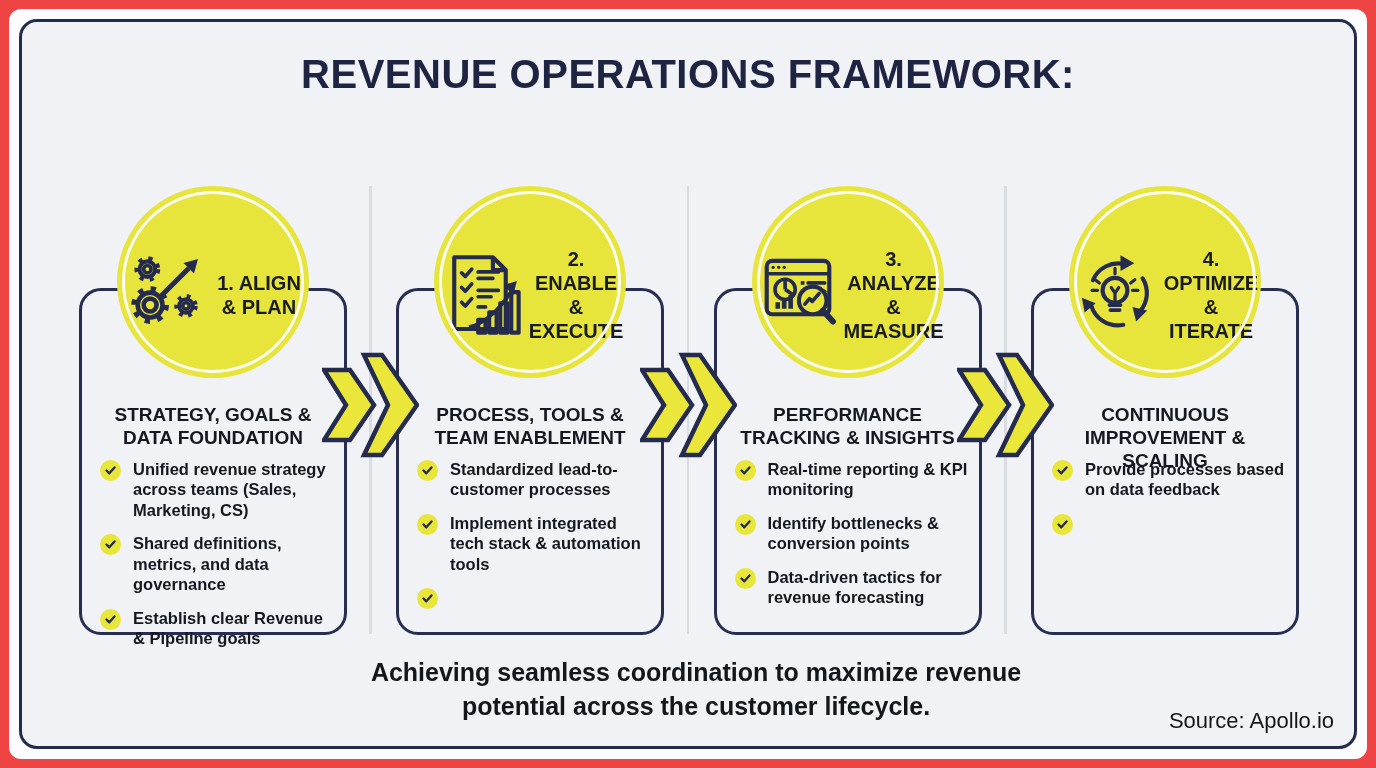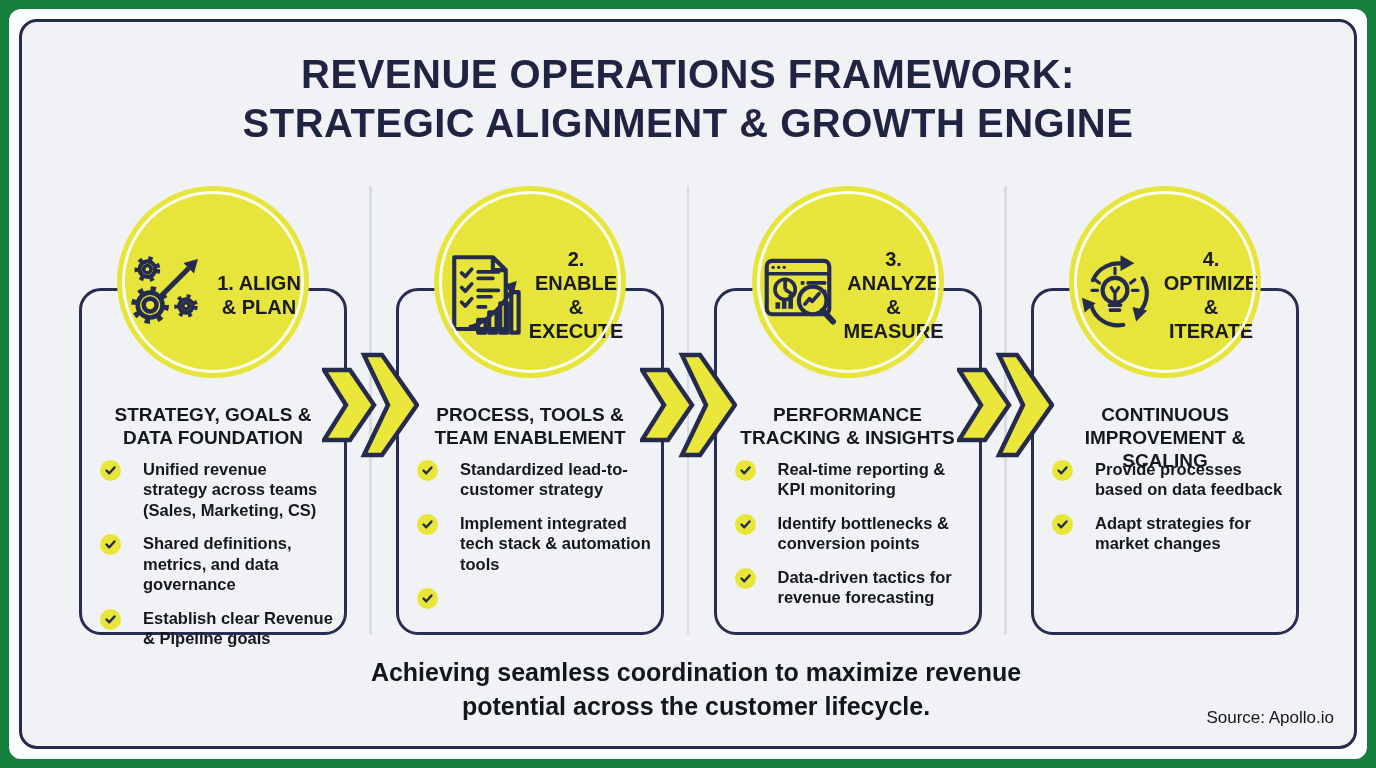--- a/index.html
+++ b/index.html
@@ -1,59 +1,58 @@
 <!DOCTYPE html>
 <html><head>
 <meta charset="utf-8">
 <style>
   html,body{margin:0;padding:0;background:#232a4d;}
   *{box-sizing:border-box;}
-  .frame{position:relative;width:1376px;height:768px;background:#15803d;overflow:hidden;
+  .frame{position:relative;width:1376px;height:768px;background:#ef4444;overflow:hidden;
          font-family:"Liberation Sans","DejaVu Sans",sans-serif;}
   .panel{position:absolute;left:9px;top:9px;right:9px;bottom:9px;background:#fbfcfe;border-radius:12px;}
   .inner{position:absolute;left:19px;top:19px;right:19px;bottom:19px;background:#f0f2f6;
          border:3px solid #242b4e;border-radius:18px;}
   .title{position:absolute;left:0;right:0;top:50px;text-align:center;color:#1e2442;
          font-weight:bold;font-size:40px;line-height:1.22;letter-spacing:.5px;}
   .divider{position:absolute;top:186px;width:2.5px;height:448px;background:#d9dce1;z-index:1;}
   .column{position:absolute;top:0;width:318px;height:768px;z-index:2;}
   .card{position:absolute;top:288px;left:50%;transform:translateX(-50%);width:268px;height:347px;
         border:3px solid #272e52;border-radius:22px;z-index:2;}
   .subtitle{position:absolute;top:112px;left:0;right:0;text-align:center;font-weight:bold;
             font-size:19px;line-height:1.22;color:#15181e;padding:0 20px;}
   .bullets{position:absolute;top:168px;left:18px;right:10px;}
-  .bullet{display:flex;gap:22px;margin-bottom:13px;align-items:flex-start;}
+  .bullet{display:flex;gap:12px;margin-bottom:13px;align-items:flex-start;}
   .check{flex:0 0 auto;width:21px;height:21px;border-radius:50%;background:#e9e63a;
          display:flex;align-items:center;justify-content:center;margin-top:1px;}
   .bullet-text{font-size:16.5px;font-weight:bold;color:#14171d;line-height:1.24;}
   .circle{position:absolute;top:186px;left:50%;transform:translateX(-50%);width:192px;height:192px;
           border-radius:50%;background:#e7e43c;z-index:3;display:flex;flex-direction:row;
           align-items:center;padding-top:24px;}
   .circle::after{content:"";position:absolute;left:5px;top:5px;right:5px;bottom:5px;
           border:3px solid #fdfdf2;border-radius:50%;pointer-events:none;}
   .circle .icon{width:92px;height:92px;}
   .circle-label{margin-top:2px;width:132px;text-align:center;font-weight:bold;font-size:20px;
           line-height:1.2;color:#181b21;}
   .arrow-group{position:absolute;top:352px;width:97px;height:106px;z-index:4;}
   .tagline{position:absolute;left:0;right:0;top:656px;text-align:center;padding-left:16px;}
   .tagline-inner{display:inline-block;max-width:680px;font-weight:bold;font-size:25px;
           line-height:1.35;color:#13161b;}
-  .source{position:absolute;right:42px;top:708px;font-size:17px;color:#13161b;}
+  .source{position:absolute;right:42px;top:708px;font-size:22px;color:#13161b;}
   svg{display:block;}
 </style>
 </head>
 <body>
 
 <div class="frame">
   <div class="panel"></div>
   <div class="inner"></div>
 
   <div class="title">
     <div>REVENUE OPERATIONS FRAMEWORK:</div>
-    <div>STRATEGIC ALIGNMENT &amp; GROWTH ENGINE</div>
   </div>
 
   <div class="divider" style="left:369px"></div>
   <div class="divider" style="left:686.5px"></div>
   <div class="divider" style="left:1004px"></div>
 
   <div class="column" style="left:54px">
     <div class="card">
       <div class="subtitle">STRATEGY, GOALS &amp; DATA FOUNDATION</div>
       <div class="bullets">
@@ -106,21 +105,21 @@
   <div class="column" style="left:371px">
     <div class="card">
       <div class="subtitle">PROCESS, TOOLS &amp; TEAM ENABLEMENT</div>
       <div class="bullets">
         <div class="bullet">
           <span class="check">
             <svg width="13" height="13" viewBox="0 0 13 13">
                 <path d="M2.5 6.5 L5.3 9.3 L10.5 3.5" fill="none" stroke="#242b4e" stroke-width="2.4" stroke-linecap="round" stroke-linejoin="round"></path>
               </svg>
           </span>
-          <span class="bullet-text">Standardized lead-to-customer strategy</span>
+          <span class="bullet-text">Standardized lead-to-customer processes</span>
         </div>
         <div class="bullet">
           <span class="check">
             <svg width="13" height="13" viewBox="0 0 13 13">
                 <path d="M2.5 6.5 L5.3 9.3 L10.5 3.5" fill="none" stroke="#242b4e" stroke-width="2.4" stroke-linecap="round" stroke-linejoin="round"></path>
               </svg>
           </span>
           <span class="bullet-text">Implement integrated tech stack &amp; automation tools</span>
         </div>
         <div class="bullet">
@@ -218,21 +217,20 @@
               </svg>
           </span>
           <span class="bullet-text">Provide processes based on data feedback</span>
         </div>
         <div class="bullet">
           <span class="check">
             <svg width="13" height="13" viewBox="0 0 13 13">
                 <path d="M2.5 6.5 L5.3 9.3 L10.5 3.5" fill="none" stroke="#242b4e" stroke-width="2.4" stroke-linecap="round" stroke-linejoin="round"></path>
               </svg>
           </span>
-          <span class="bullet-text">Adapt strategies for market changes</span>
         </div>
       </div>
     </div>
     <div class="circle">
       <span class="icon">
         <svg viewBox="0 0 100 100" width="92" height="92" fill="none" stroke="#242b4e" stroke-width="4.5" stroke-linecap="round">
           <circle cx="50" cy="46" r="13.5"></circle>
           <path d="M46 43 L50 49 L54 43 M50 49 V57" stroke-width="3.5"></path>
           <path d="M44 62 H56 M45 67.5 H55" stroke-width="4"></path>
           <path d="M33 38 L28.5 34.5 M67 38 L71.5 34.5 M31 46 H25 M69 46 H75 M50 28 V22" stroke-width="3.5"></path>

